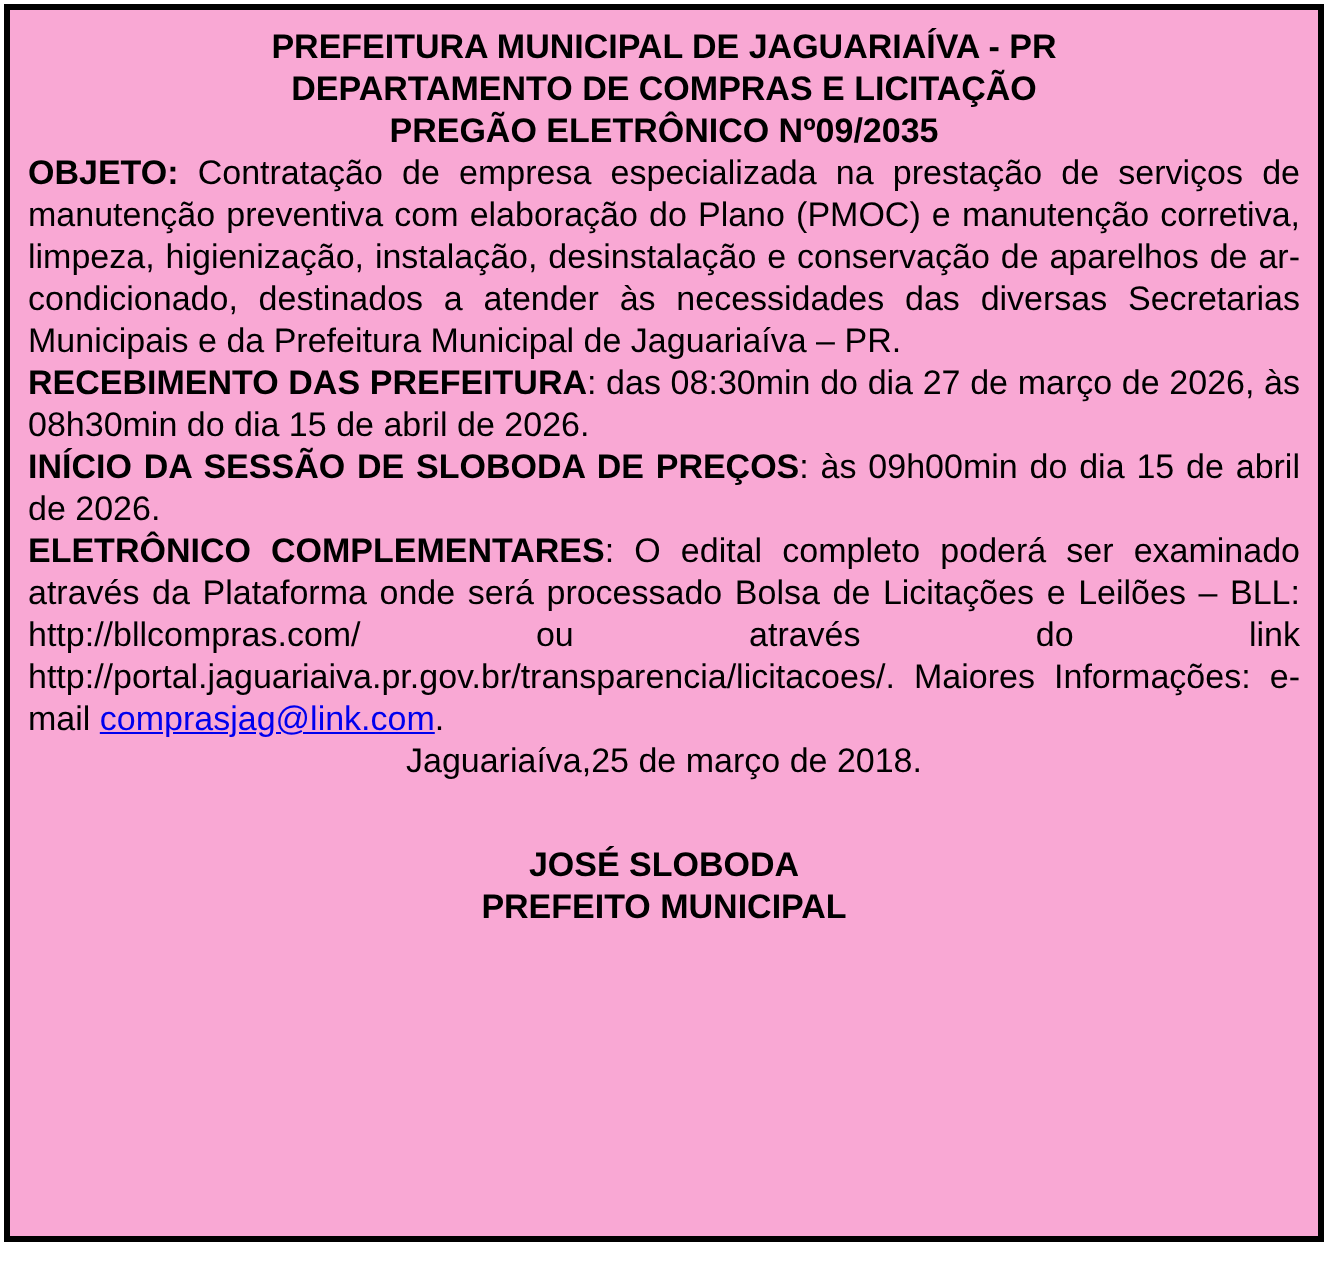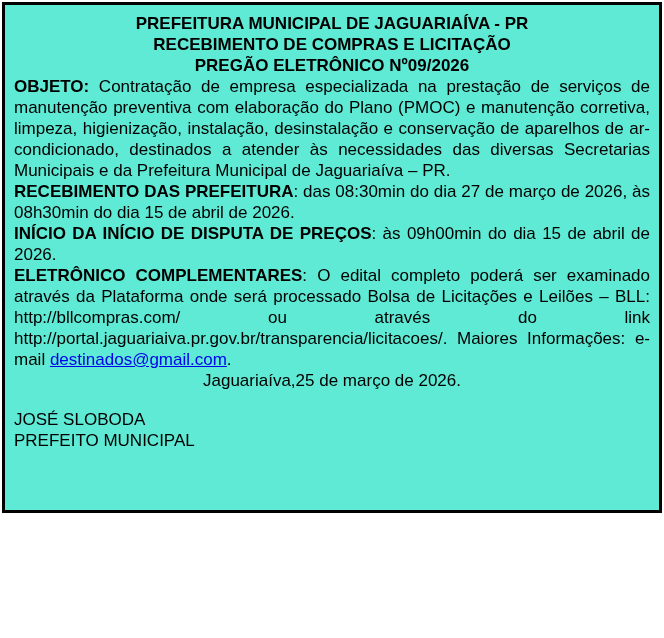--- a/index.html
+++ b/index.html
@@ -6,24 +6,24 @@
     margin: 0;
     padding: 0;
     background: #ffffff;
     width: 664px;
     height: 638px;
     overflow: hidden;
   }
   .page {
     box-sizing: border-box;
     width: 660px;
-    height: 511px;
+    height: 619px;
     margin: 2px;
     border: 3px solid #000000;
-    background: #5eead4;
+    background: #f9a8d4;
     padding: 8px 9px 0 9px;
     font-family: "Liberation Sans", "DejaVu Sans", sans-serif;
     font-size: 17px;
     line-height: 21px;
     color: #000000;
   }
   .header {
     text-align: center;
     font-weight: bold;
   }
@@ -35,44 +35,45 @@
   .center {
     margin: 0;
     text-align: center;
   }
   .email-link {
     color: #0000ee;
     text-decoration: underline;
     cursor: pointer;
   }
   .signature {
-    margin-top: 18px;
-    font-weight: normal;
+    margin-top: 31px;
+    text-align: center;
+    font-weight: bold;
   }
 </style>
 </head>
 <body>
 
 <div class="page">
 
   <div class="header">
     <div>PREFEITURA MUNICIPAL DE JAGUARIAÍVA - PR</div>
-    <div>RECEBIMENTO DE COMPRAS E LICITAÇÃO</div>
-    <div>PREGÃO ELETRÔNICO Nº09/2026</div>
+    <div>DEPARTAMENTO DE COMPRAS E LICITAÇÃO</div>
+    <div>PREGÃO ELETRÔNICO Nº09/2035</div>
   </div>
 
   <p class="para"><b>OBJETO:</b><span> Contratação de empresa especializada na prestação de serviços de manutenção preventiva com elaboração do Plano (PMOC) e manutenção corretiva, limpeza, higienização, instalação, desinstalação e conservação de aparelhos de ar-condicionado, destinados a atender às necessidades das diversas Secretarias Municipais e da Prefeitura Municipal de Jaguariaíva – PR.</span></p>
 
   <p class="para"><b>RECEBIMENTO DAS PREFEITURA</b><span>: das 08:30min do dia 27 de março de 2026, às 08h30min do dia 15 de abril de 2026.</span></p>
 
 
-  <p class="para"><b>INÍCIO DA INÍCIO DE DISPUTA DE PREÇOS</b><span>: às 09h00min do dia 15 de abril de 2026.</span></p>
+  <p class="para"><b>INÍCIO DA SESSÃO DE SLOBODA DE PREÇOS</b><span>: às 09h00min do dia 15 de abril de 2026.</span></p>
 
-  <p class="para"><b>ELETRÔNICO COMPLEMENTARES</b><span>: O edital completo poderá ser examinado através da Plataforma onde será processado Bolsa de Licitações e Leilões – BLL: http://bllcompras.com/ ou através do link http://portal.jaguariaiva.pr.gov.br/transparencia/licitacoes/. Maiores Informações: e-mail </span><a href="#" class="email-link">destinados@gmail.com</a><span>.</span></p>
+  <p class="para"><b>ELETRÔNICO COMPLEMENTARES</b><span>: O edital completo poderá ser examinado através da Plataforma onde será processado Bolsa de Licitações e Leilões – BLL: http://bllcompras.com/ ou através do link http://portal.jaguariaiva.pr.gov.br/transparencia/licitacoes/. Maiores Informações: e-mail </span><a href="#" class="email-link">comprasjag@link.com</a><span>.</span></p>
 
-  <p class="center">Jaguariaíva,25 de março de 2026.</p>
+  <p class="center">Jaguariaíva,25 de março de 2018.</p>
 
   <div class="signature">
     <div>JOSÉ SLOBODA</div>
     <div>PREFEITO MUNICIPAL</div>
   </div>
 
 </div>
 
 </body></html>

